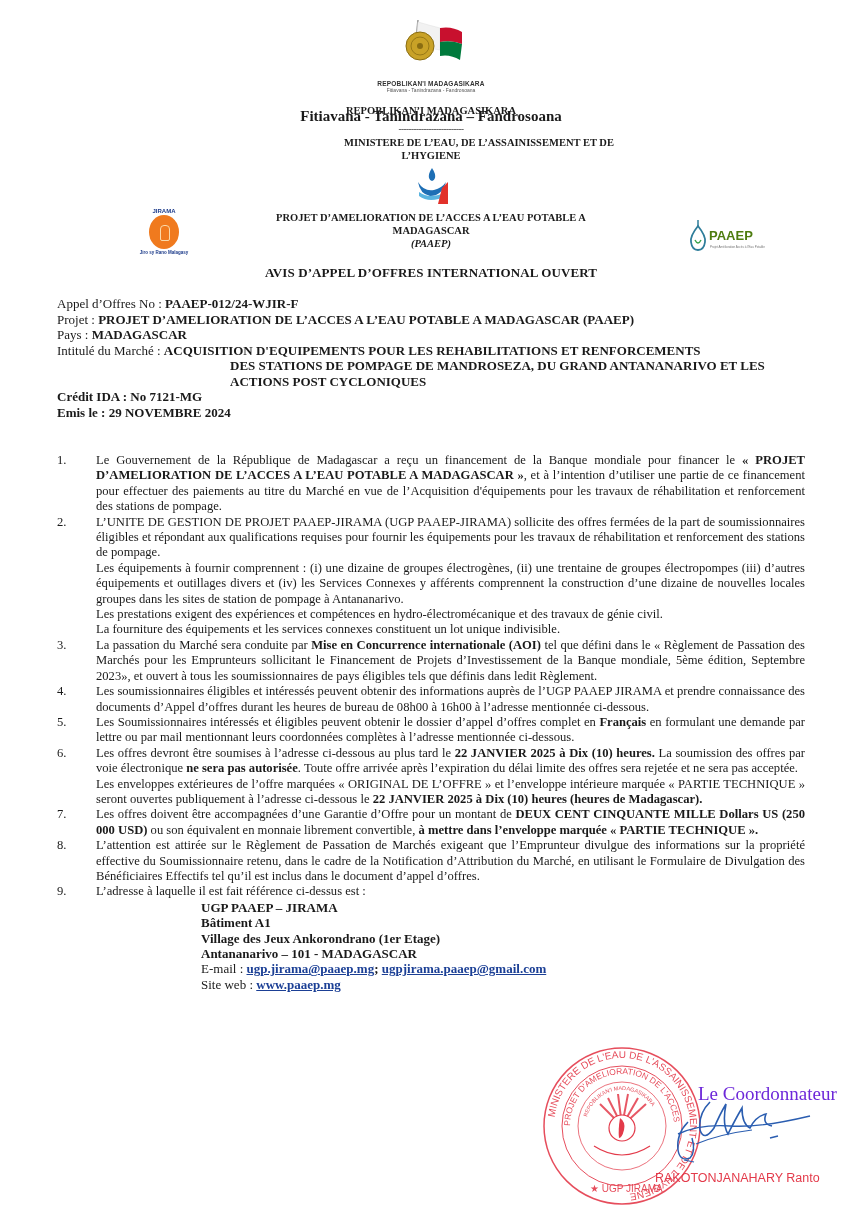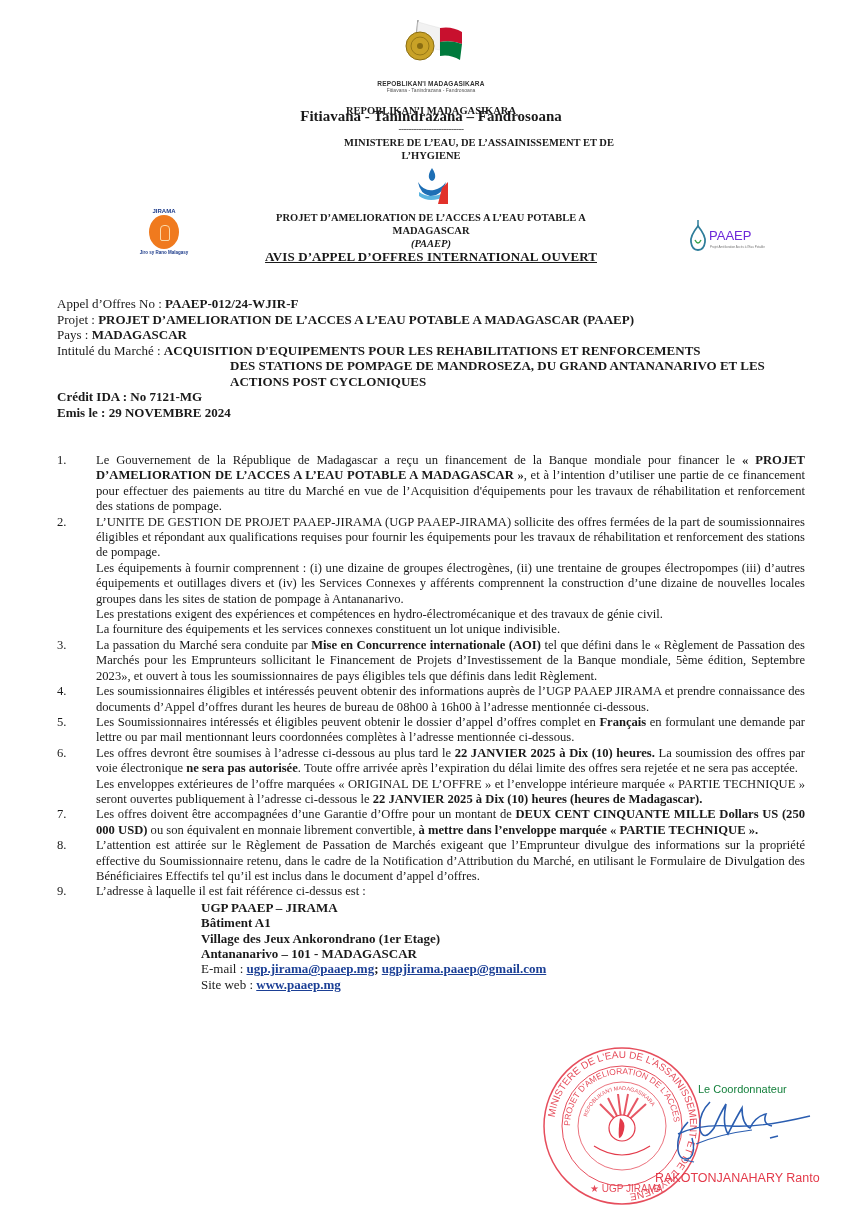--- a/index.html
+++ b/index.html
@@ -30,21 +30,21 @@
   .list { left: 57px; width: 748px; font-size: 12.6px; line-height: 15.4px; }
   .item { display: flex; }
   .item .num { width: 39px; flex: 0 0 39px; }
   .item .txt { flex: 1; text-align: justify; }
   .para { margin: 0; }
   .addr { padding-left: 144px; line-height: 15.4px; }
   .addr .b { font-weight: bold; }
   .link { color: #1b3f95; font-weight: bold; text-decoration: underline; }
 
   
-  .stamp-title { color: #15803d; font-family: Liberation Sans, sans-serif; font-size: 11px; }
+  .stamp-title { color: #6d28d9; font-family: Liberation Serif, serif; font-size: 19px; }
   .signer { color: #e33a4a; font-family: "Liberation Sans", sans-serif; font-size: 12.5px; }
 </style>
 </head>
 <body>
 
 <div class="abs" style="left:400px;top:18px;width:66px;height:62px;">
   <svg width="66" height="62" viewBox="0 0 66 62">
     <line x1="18" y1="2" x2="14" y2="40" stroke="#999" stroke-width="1.5"></line>
     <path d="M18 4 Q32 8 40 10 L40 32 Q30 30 16 28 Z" fill="#f2f2f2" stroke="#ddd" stroke-width="0.5"></path>
     <path d="M40 10 Q52 8 62 14 L62 26 Q52 22 40 24 Z" fill="#c8102e"></path>
@@ -83,25 +83,25 @@
   </div>
   <div style="font-family:'Liberation Sans',sans-serif;font-size:4.5px;font-weight:bold;color:#1c3b8a;margin-top:1px;">Jiro sy Rano Malagasy</div>
 </div>
 
 <div class="abs" style="left:688px;top:218px;width:80px;height:40px;">
   <svg class="abs" style="left:0;top:0;" width="20" height="36" viewBox="0 0 20 36">
     <path d="M10 2 L10 8" stroke="#2e7d9a" stroke-width="1.5" fill="none"></path>
     <path d="M10 8 Q2 18 3 24 Q4 32 10 32 Q16 32 17 24 Q18 18 10 8 Z" fill="none" stroke="#2e7d9a" stroke-width="1.8"></path>
     <path d="M7 22 Q10 28 13 22" fill="none" stroke="#3aa34a" stroke-width="1.5"></path>
   </svg>
-  <div class="abs" style="left:21px;top:10px;font-family:'Liberation Sans',sans-serif;font-size:13px;font-weight:normal;color:#6d28d9;">PAAEP</div>
+  <div class="abs" style="left:21px;top:10px;font-family:'Liberation Sans',sans-serif;font-size:13px;font-weight:bold;color:#4d7c0f;">PAAEP</div>
   <div class="abs" style="left:22px;top:27px;font-family:'Liberation Sans',sans-serif;font-size:3px;color:#777;white-space:nowrap;">Projet Amélioration Accès à l'Eau Potable</div>
 </div>
 
-<div class="abs center title-main" style="top:249px;text-decoration:underline;">AVIS D’APPEL D’OFFRES INTERNATIONAL OUVERT</div>
+<div class="abs center title-main" style="top:265px;">AVIS D’APPEL D’OFFRES INTERNATIONAL OUVERT</div>
 
 <div class="abs meta" style="top:296px;">
   <div><span class="lbl">Appel d’Offres No : </span><span class="val">PAAEP-012/24-WJIR-F</span></div>
   <div><span class="lbl">Projet : </span><span class="val">PROJET D’AMELIORATION DE L’ACCES A L’EAU POTABLE A MADAGASCAR (PAAEP)</span></div>
   <div><span class="lbl">Pays : </span><span class="val">MADAGASCAR</span></div>
   <div><span class="lbl">Intitulé du Marché : </span><span class="val">ACQUISITION D'EQUIPEMENTS POUR LES REHABILITATIONS ET RENFORCEMENTS</span></div>
   <div class="indent">DES STATIONS DE POMPAGE DE MANDROSEZA, DU GRAND ANTANANARIVO ET LES</div>
   <div class="indent">ACTIONS POST CYCLONIQUES</div>
   <div class="b"><span>Crédit IDA : </span><span>No 7121-MG</span></div>
   <div class="b"><span>Emis le : </span><span>29 NOVEMBRE 2024</span></div>

